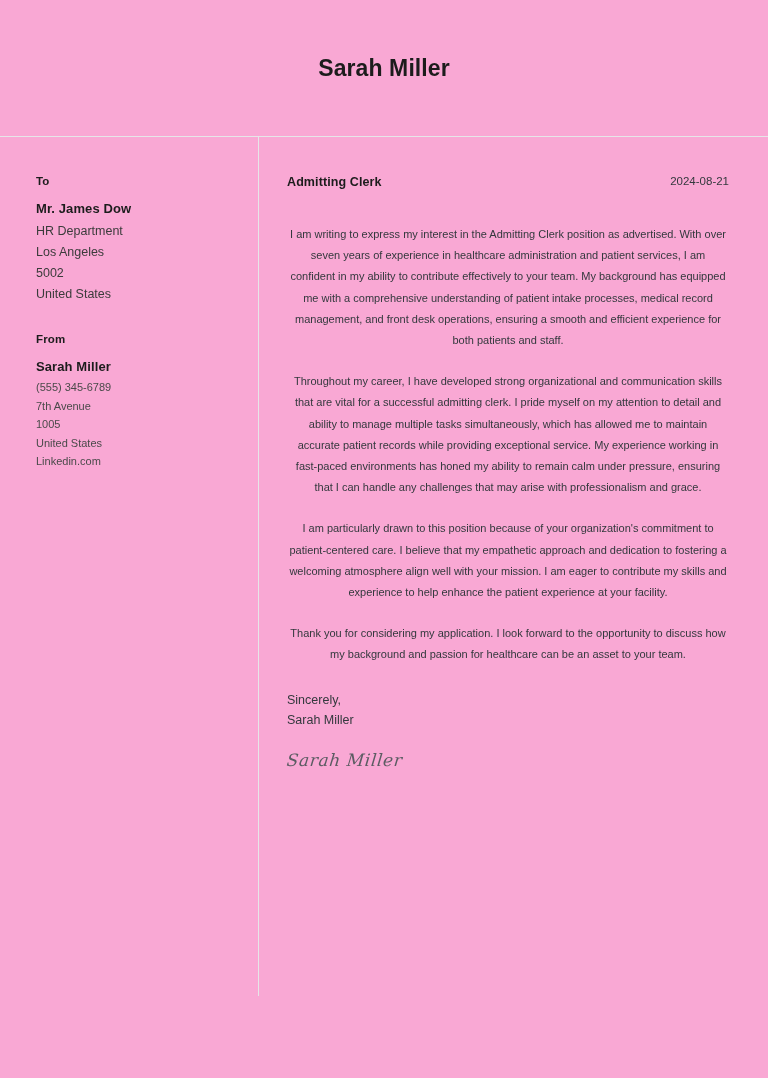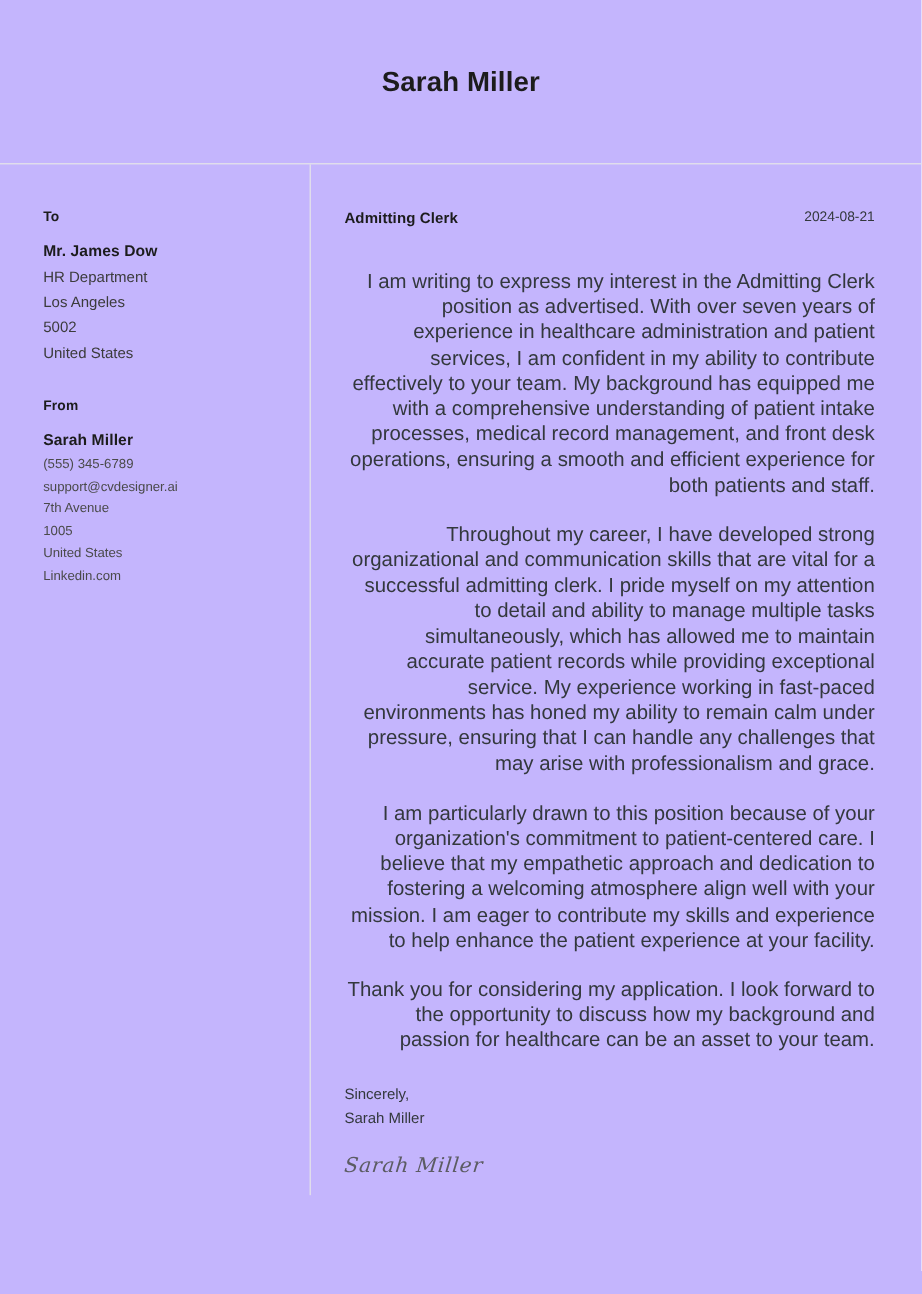--- a/index.html
+++ b/index.html
@@ -12,21 +12,21 @@
     height: 1078px;
     font-family: "Liberation Sans", sans-serif;
     color: #262626;
     -webkit-font-smoothing: antialiased;
     overflow: hidden;
   }
   .page {
     position: relative;
     width: 768px;
     height: 1078px;
-    background: #c4b5fd;
+    background: #f9a8d4;
     box-sizing: border-box;
   }
 
   
   .header {
     height: 137px;
     display: flex;
     align-items: center;
     justify-content: center;
     border-bottom: 1px solid #e6e6e8;
@@ -116,25 +116,25 @@
     color: #33383d;
     white-space: nowrap;
   }
   .salutation {
     font-size: 12.5px;
     line-height: 21px;
     color: #33383d;
     margin-bottom: 20px;
   }
   .para {
-    font-size: 17px;
+    font-size: 11px;
     line-height: 21.2px;
     color: #33383d;
     margin: 0 0 20px 0;
-    text-align: right;
+    text-align: center;
   }
   .closing {
     font-size: 12.5px;
     line-height: 20px;
     color: #33383d;
     margin-top: 24px;
   }
   .closing div { margin: 0; }
   .signature {
     margin-top: 20px;
@@ -166,21 +166,20 @@
         <div class="recipient-line">HR Department</div>
         <div class="recipient-line">Los Angeles</div>
         <div class="recipient-line">5002</div>
         <div class="recipient-line">United States</div>
       </section>
 
       <section class="block">
         <div class="block-label">From</div>
         <div class="sender-name">Sarah Miller</div>
         <div class="sender-line">(555) 345-6789</div>
-        <div class="sender-line">support@cvdesigner.ai</div>
         <div class="sender-line">7th Avenue</div>
         <div class="sender-line">1005</div>
         <div class="sender-line">United States</div>
         <div class="sender-line">Linkedin.com</div>
       </section>
 
     </aside>
 
     <div class="divider-col"></div>
 

